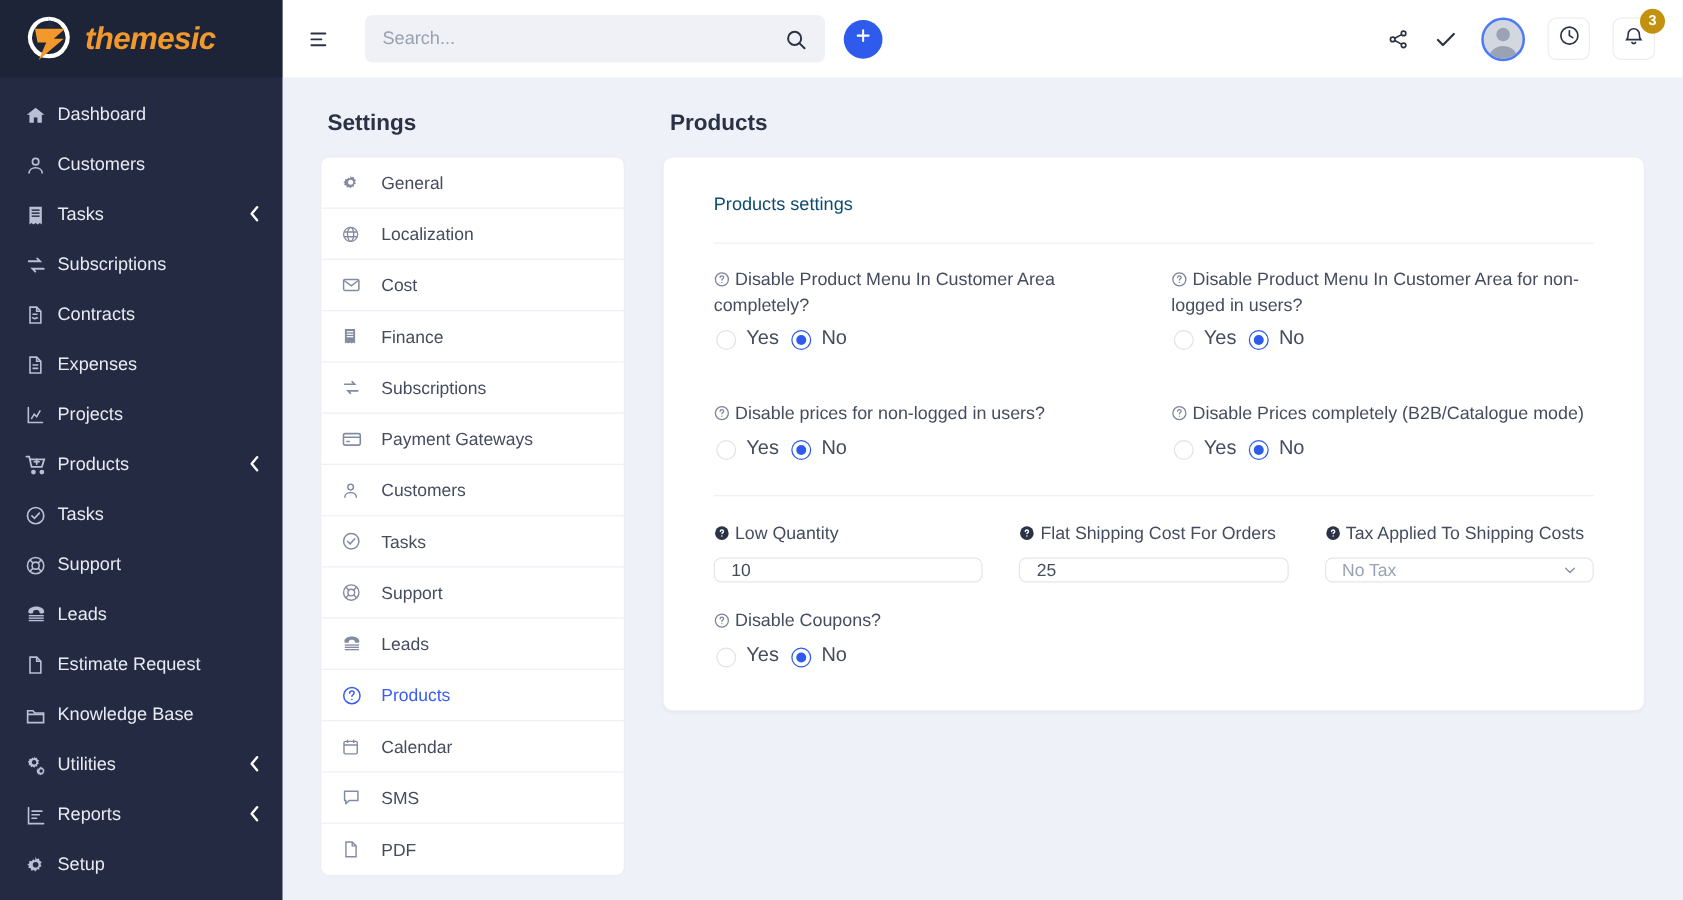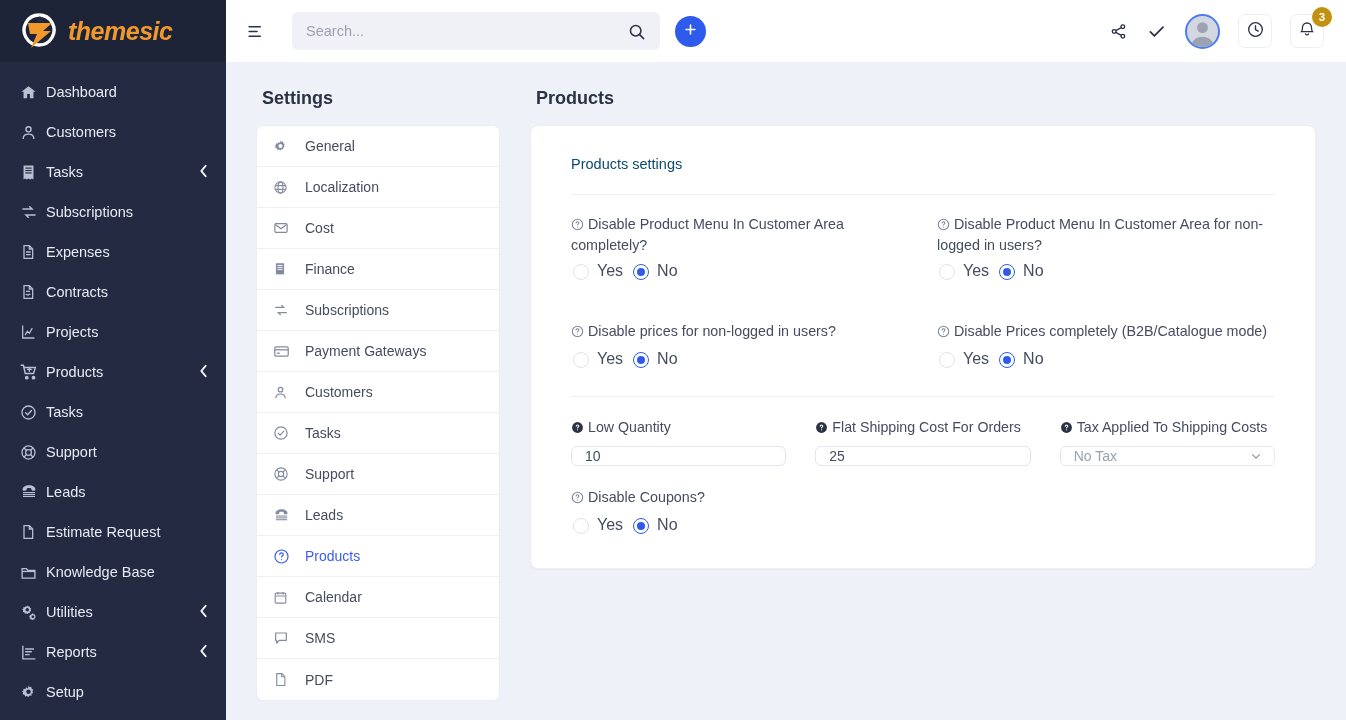--- a/index.html
+++ b/index.html
@@ -271,34 +271,34 @@
               <path d="M4 8h12l-3-3M20 16H8l3 3"></path>
             </svg>
         </span>
         <span class="nav-label">Subscriptions</span>
       </div>
 
       <div class="nav-item">
         <span class="nav-ico">
           <svg width="16" height="16" viewBox="0 0 24 24" fill="none" stroke="currentColor" stroke-width="1.9">
               <path d="M6 2.5h8l5 5v14H6z"></path>
-              <path d="M14 2.5v5h5M9 12h7M9 16h7"></path>
-            </svg>
-        </span>
-        <span class="nav-label">Expenses</span>
+              <path d="M14 2.5v5h5M9 11h6M8.5 16c1.5-2 3 2 4.5 0s2 0 2.5-.6"></path>
+            </svg>
+        </span>
+        <span class="nav-label">Contracts</span>
       </div>
 
       <div class="nav-item">
         <span class="nav-ico">
           <svg width="16" height="16" viewBox="0 0 24 24" fill="none" stroke="currentColor" stroke-width="1.9">
               <path d="M6 2.5h8l5 5v14H6z"></path>
-              <path d="M14 2.5v5h5M9 11h6M8.5 16c1.5-2 3 2 4.5 0s2 0 2.5-.6"></path>
-            </svg>
-        </span>
-        <span class="nav-label">Contracts</span>
+              <path d="M14 2.5v5h5M9 12h7M9 16h7"></path>
+            </svg>
+        </span>
+        <span class="nav-label">Expenses</span>
       </div>
 
       <div class="nav-item">
         <span class="nav-ico">
           <svg width="16" height="16" viewBox="0 0 24 24" fill="none" stroke="currentColor" stroke-width="1.9" stroke-linecap="round">
               <path d="M4 3v18h17"></path>
               <path d="M8 16l3-5 3 3 4-7"></path>
             </svg>
         </span>
         <span class="nav-label">Projects</span>

